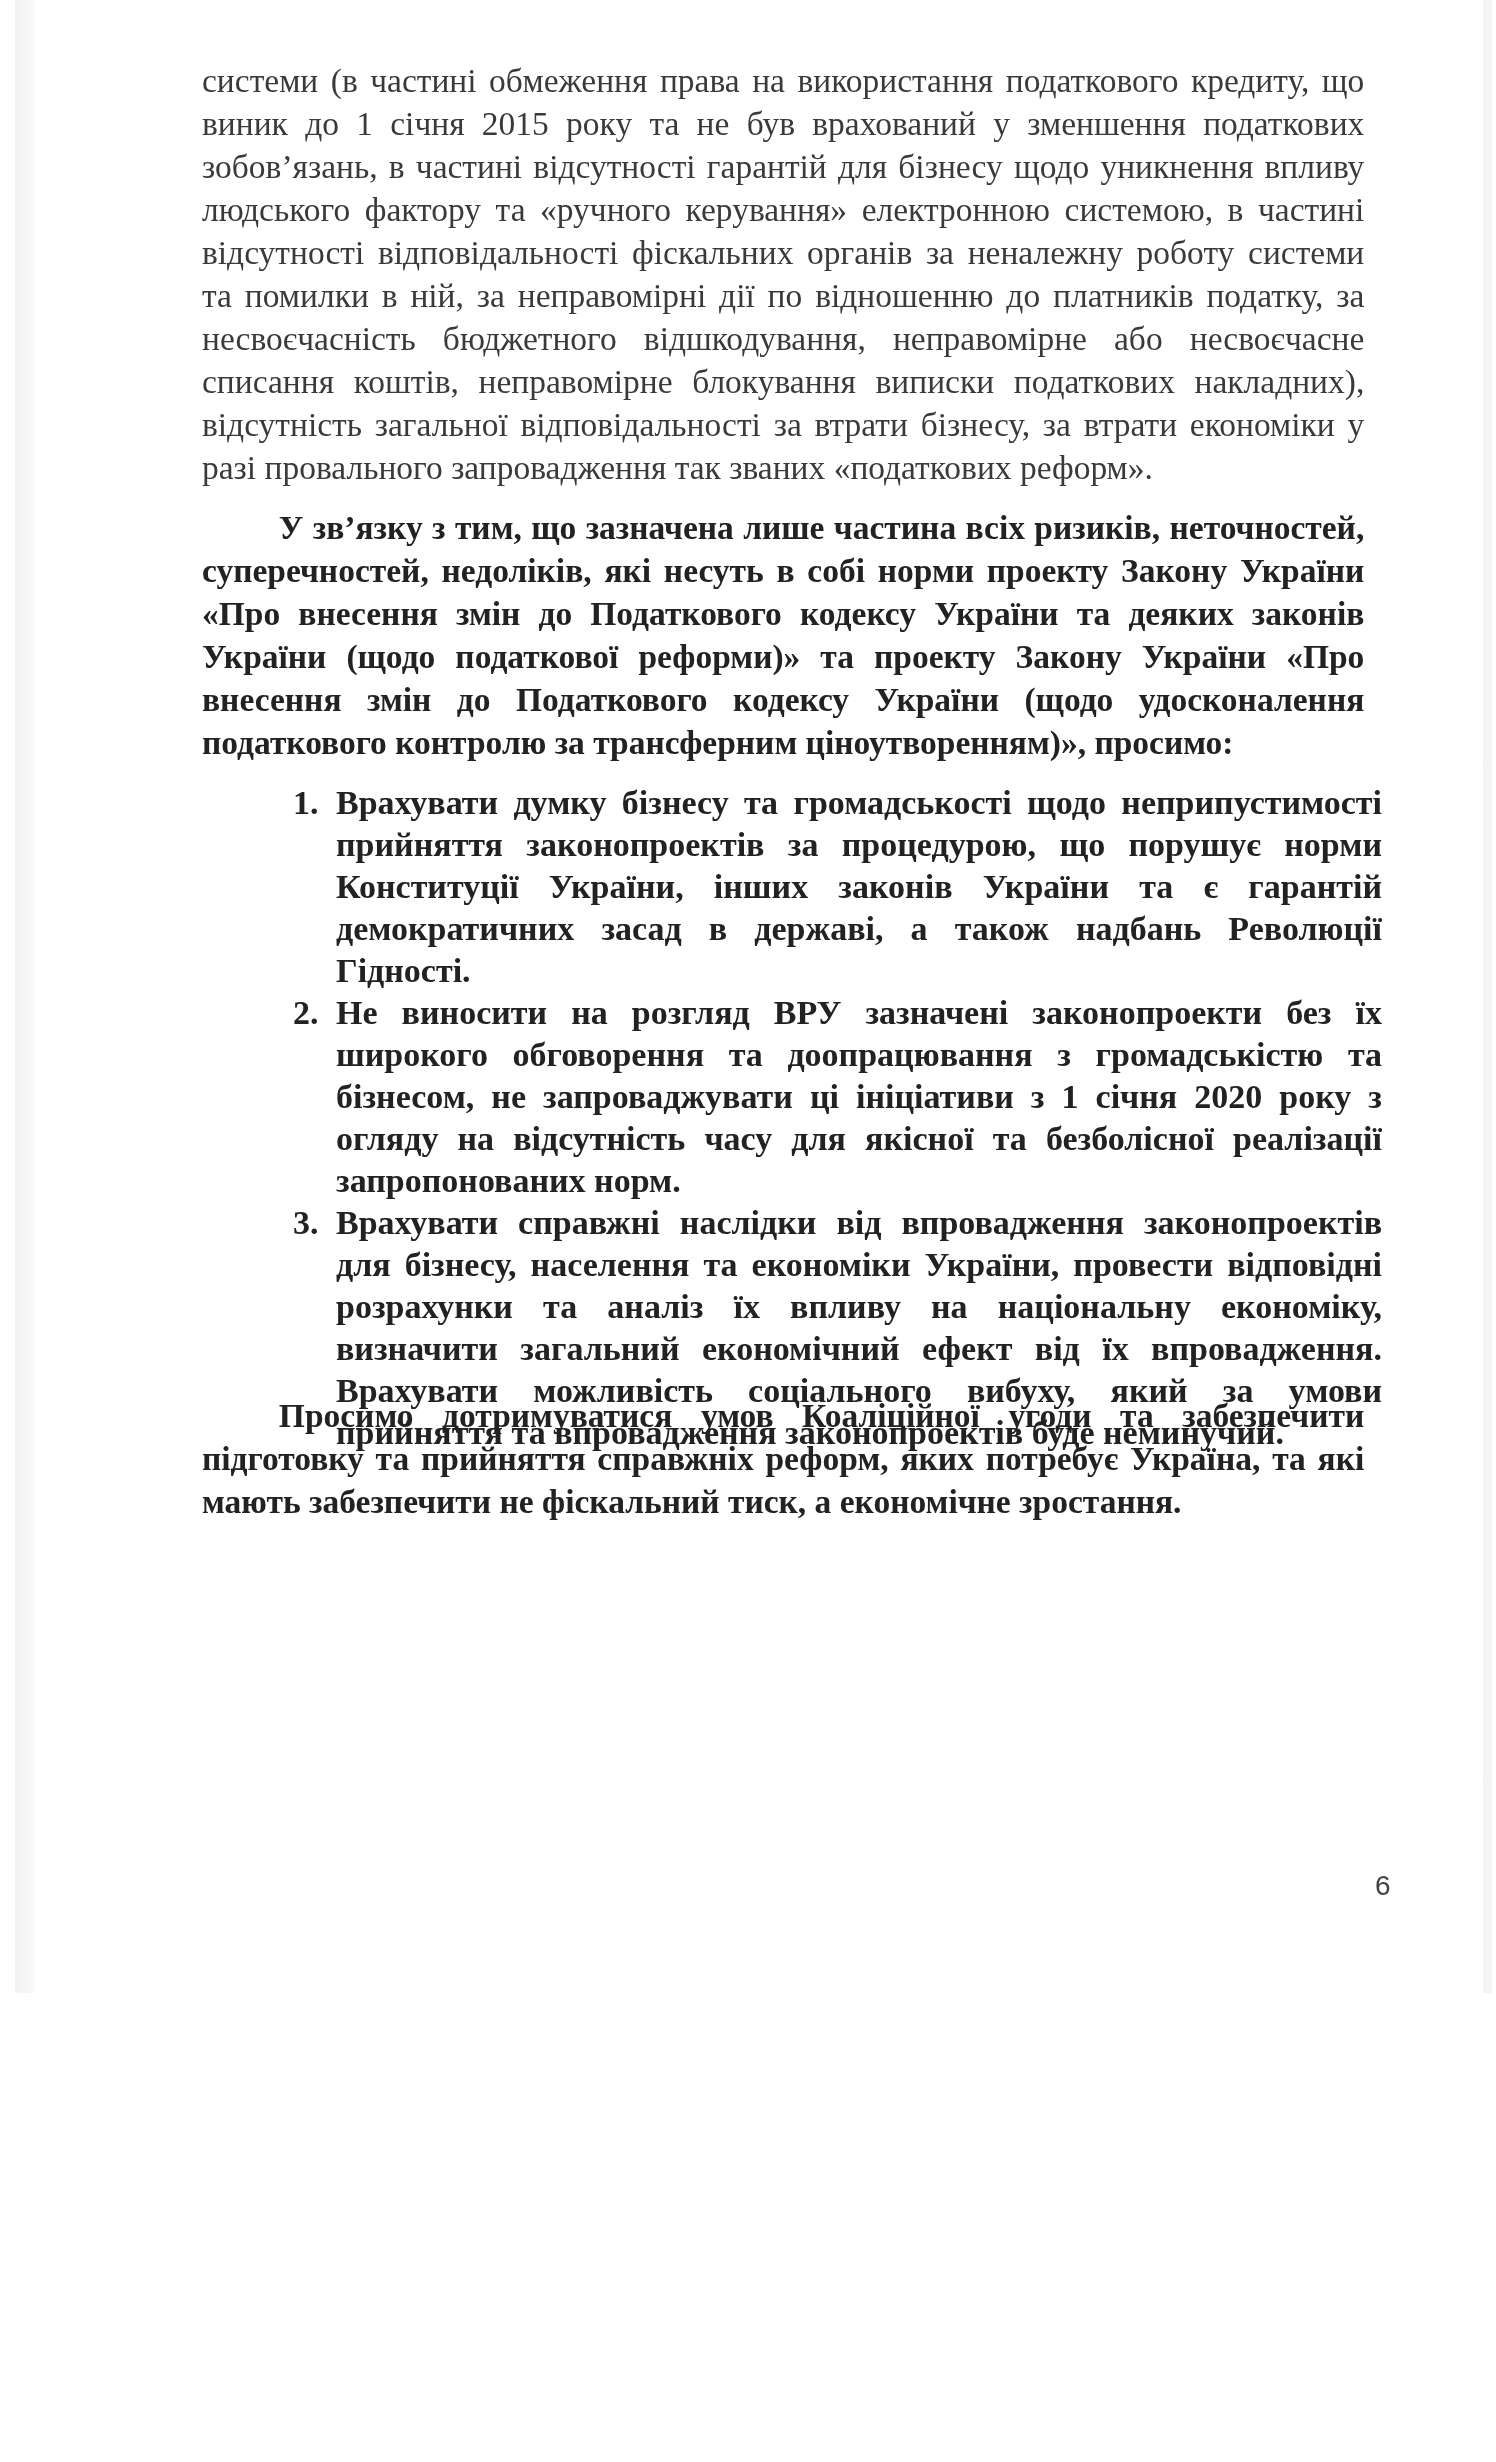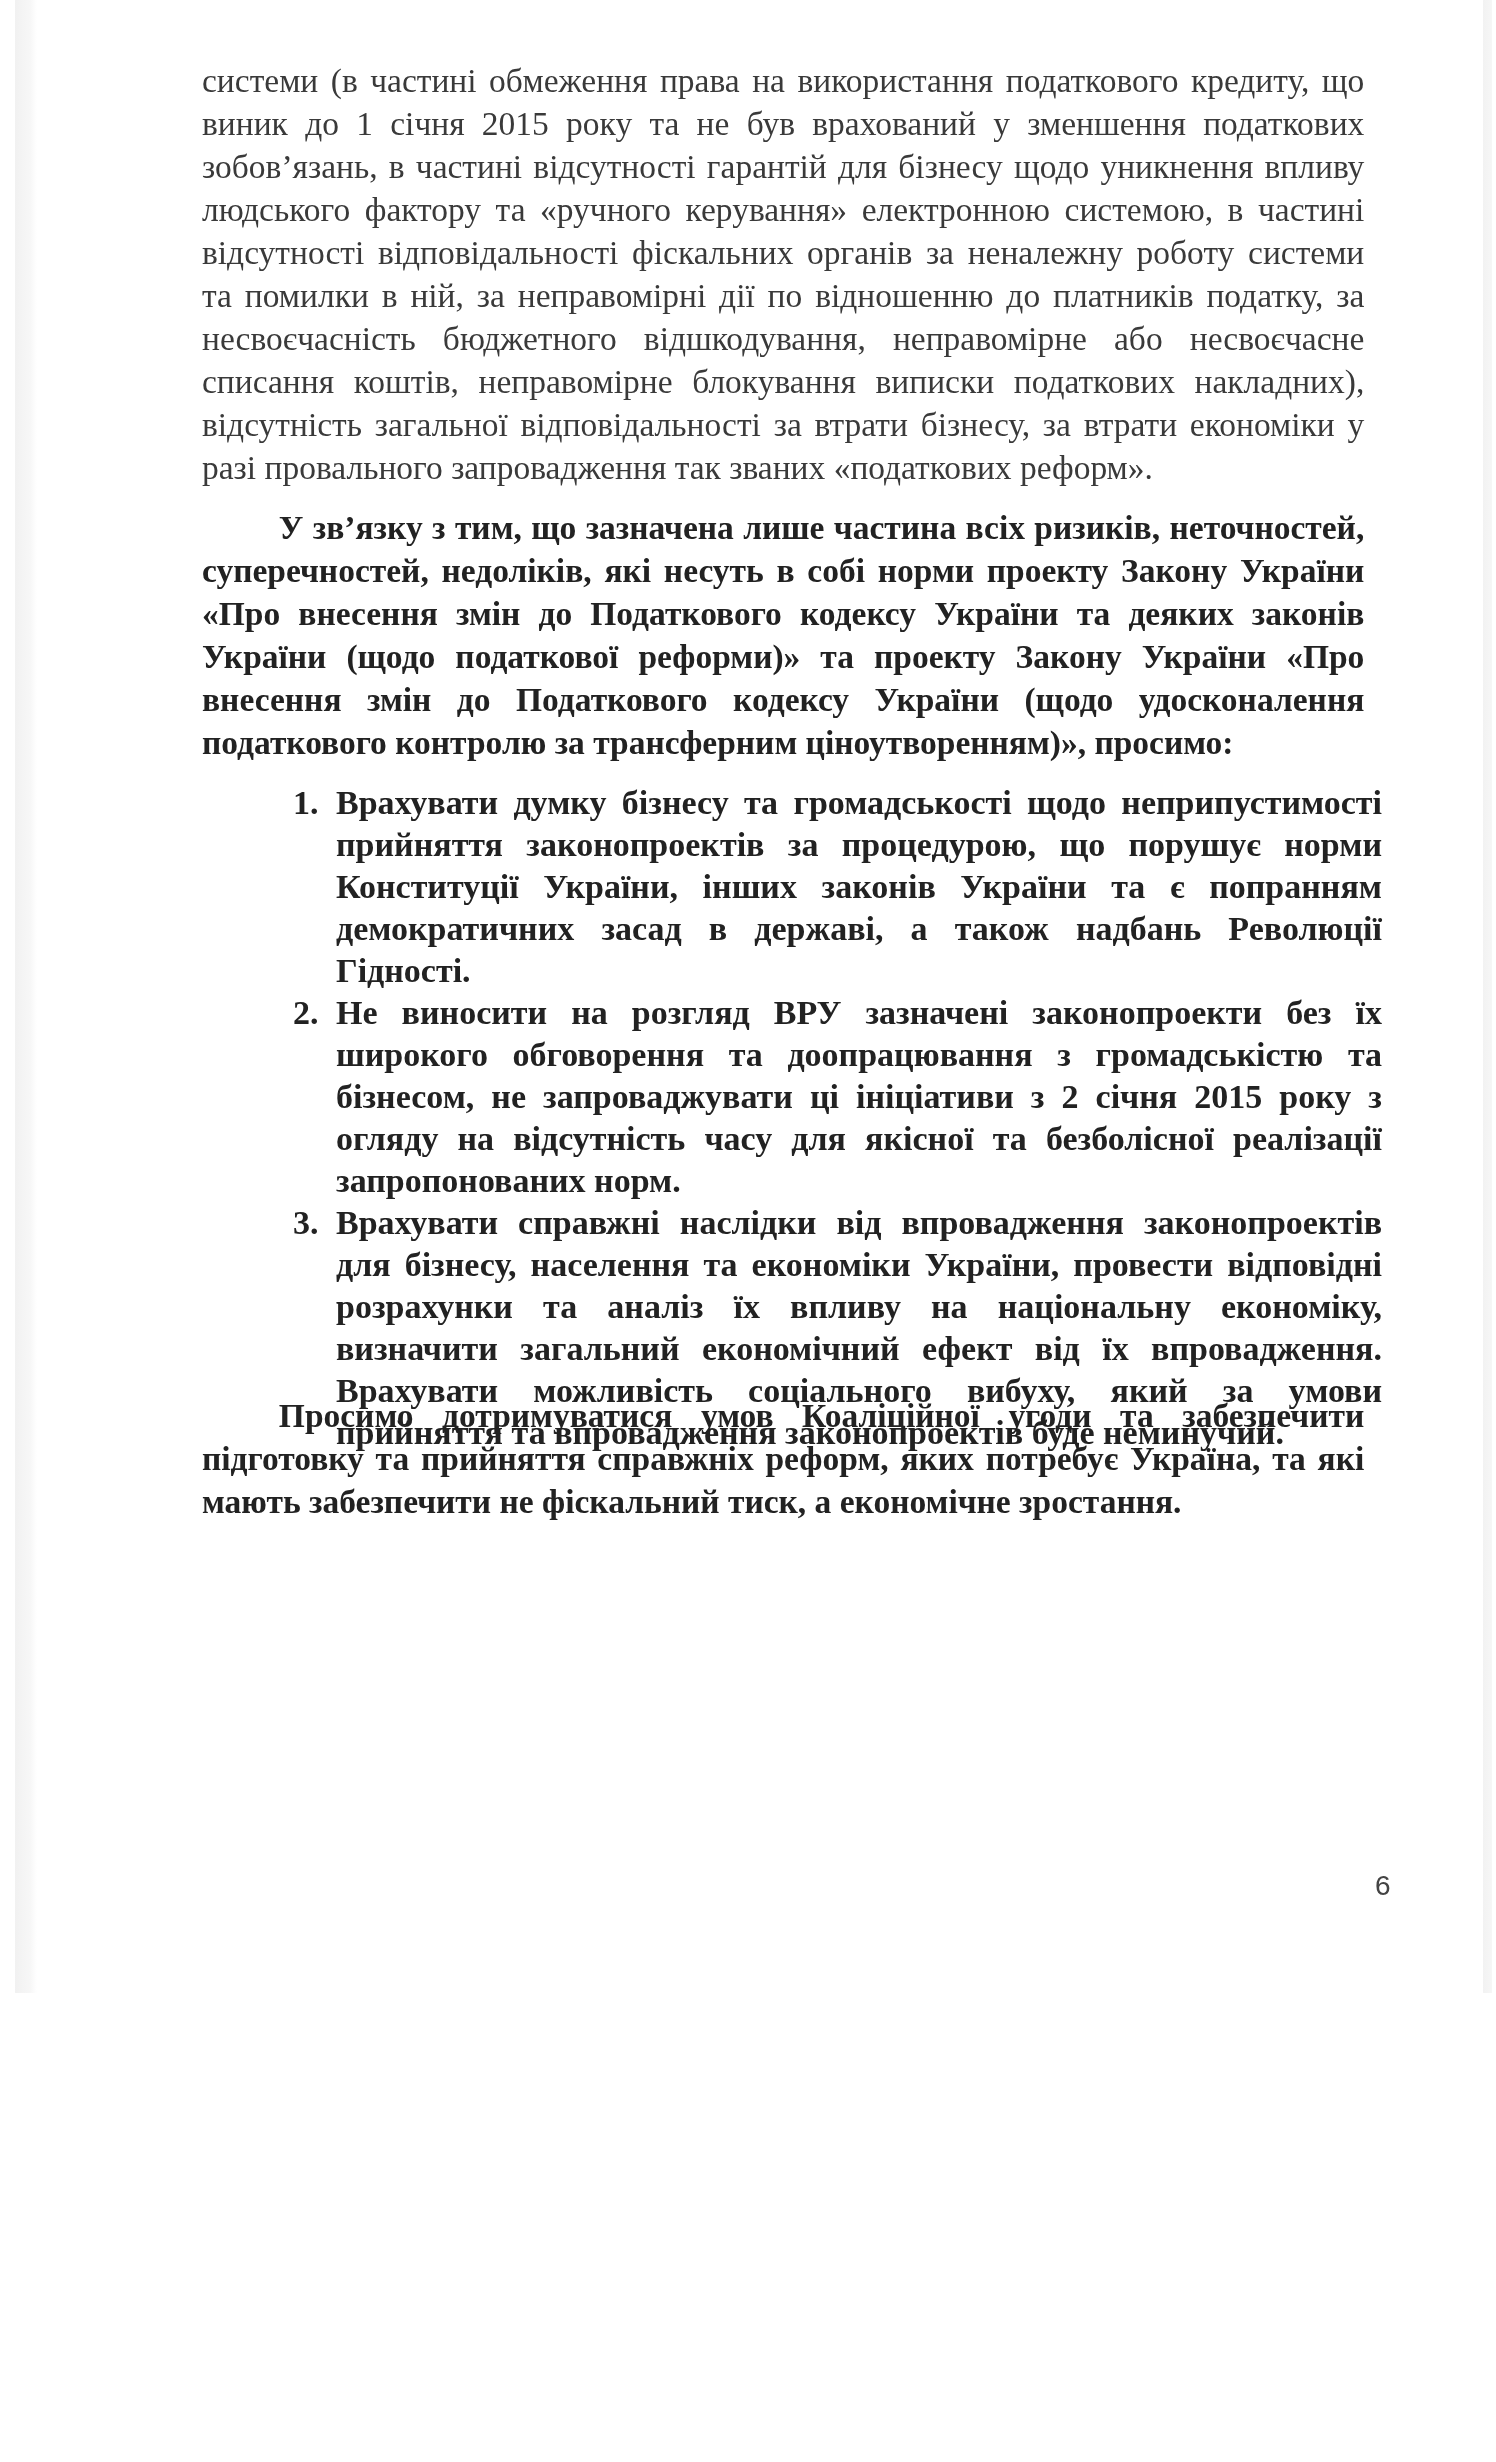--- a/index.html
+++ b/index.html
@@ -102,25 +102,25 @@
 <div class="edge-right"></div>
 
 <div class="page">
   <p class="para plain">системи (в частині обмеження права на використання податкового кредиту, що виник до 1 січня 2015 року та не був врахований у зменшення податкових зобов’язань, в частині відсутності гарантій для бізнесу щодо уникнення впливу людського фактору та «ручного керування» електронною системою, в частині відсутності відповідальності фіскальних органів за неналежну роботу системи та помилки в ній, за неправомірні дії по відношенню до платників податку, за несвоєчасність бюджетного відшкодування, неправомірне або несвоєчасне списання коштів, неправомірне блокування виписки податкових накладних), відсутність загальної відповідальності за втрати бізнесу, за втрати економіки у разі провального запровадження так званих «податкових реформ».</p>
 
   <p class="para bold intro">У зв’язку з тим, що зазначена лише частина всіх ризиків, неточностей, суперечностей, недоліків, які несуть в собі норми проекту Закону України «Про внесення змін до Податкового кодексу України та деяких законів України (щодо податкової реформи)» та проекту Закону України «Про внесення змін до Податкового кодексу України (щодо удосконалення податкового контролю за трансферним ціноутворенням)», просимо:</p>
 
   <ol class="list">
     <li class="list-item">
       <span class="list-num">1.</span>
-      <span>Врахувати думку бізнесу та громадськості щодо неприпустимості прийняття законопроектів за процедурою, що порушує норми Конституції України, інших законів України та є попранням демократичних засад в державі, а також надбань Революції Гідності.</span>
+      <span>Врахувати думку бізнесу та громадськості щодо неприпустимості прийняття законопроектів за процедурою, що порушує норми Конституції України, інших законів України та є гарантій демократичних засад в державі, а також надбань Революції Гідності.</span>
     </li>
     <li class="list-item">
       <span class="list-num">2.</span>
-      <span>Не виносити на розгляд ВРУ зазначені законопроекти без їх широкого обговорення та доопрацювання з громадськістю та бізнесом, не запроваджувати ці ініціативи з 2 січня 2015 року з огляду на відсутність часу для якісної та безболісної реалізації запропонованих норм.</span>
+      <span>Не виносити на розгляд ВРУ зазначені законопроекти без їх широкого обговорення та доопрацювання з громадськістю та бізнесом, не запроваджувати ці ініціативи з 1 січня 2020 року з огляду на відсутність часу для якісної та безболісної реалізації запропонованих норм.</span>
     </li>
     <li class="list-item">
       <span class="list-num">3.</span>
       <span>Врахувати справжні наслідки від впровадження законопроектів для бізнесу, населення та економіки України, провести відповідні розрахунки та аналіз їх впливу на національну економіку, визначити загальний економічний ефект від їх впровадження. Врахувати можливість соціального вибуху, який за умови прийняття та впровадження законопроектів буде неминучий.</span>
     </li>
   </ol>
 
   <p class="para bold closing">Просимо дотримуватися умов Коаліційної угоди та забезпечити підготовку та прийняття справжніх реформ, яких потребує Україна, та які мають забезпечити не фіскальний тиск, а економічне зростання.</p>
 </div>
 

